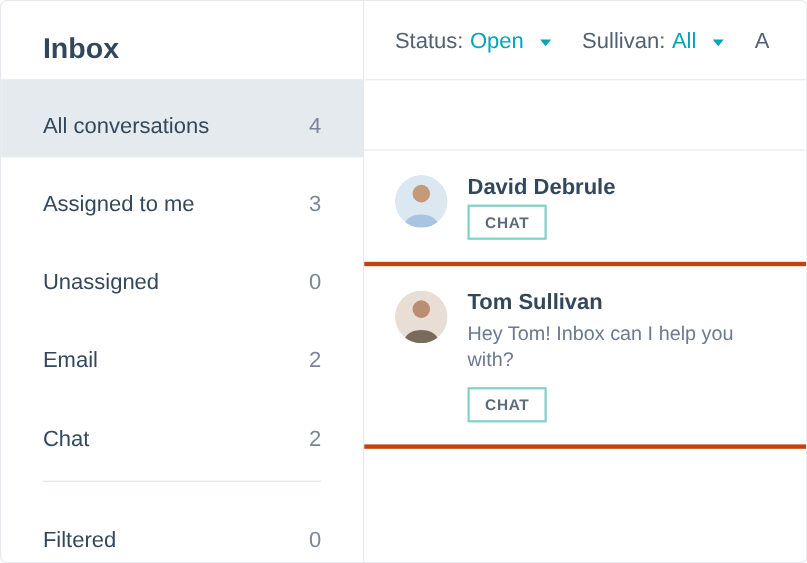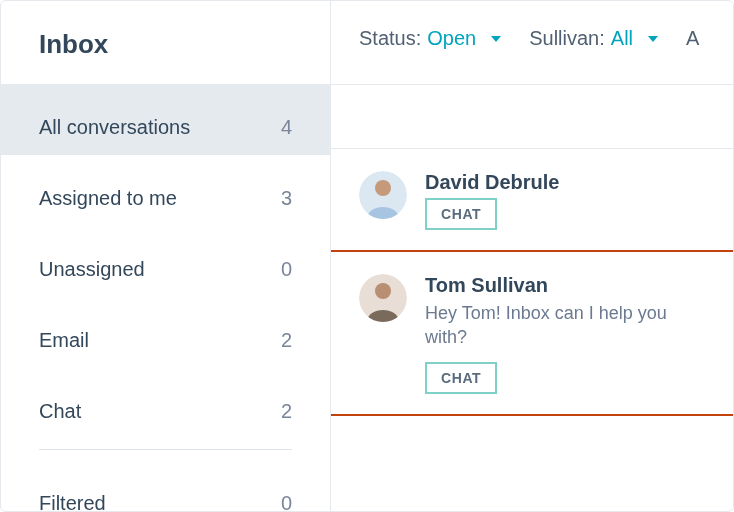--- a/index.html
+++ b/index.html
@@ -22,21 +22,21 @@
     .sidebar {
       width: 330px;
       flex-shrink: 0;
       padding-top: 20px;
       border-right: 1px solid #e5e8ec;
     }
     .sidebar-title {
       font-size: 26px;
       font-weight: 700;
       color: #33475b;
-      padding: 8px 28px 24px 38px;
+      padding: 8px 28px 12px 38px;
     }
     .sidebar-item {
       display: flex;
       justify-content: space-between;
       align-items: center;
       padding: 32px 38px 16px 38px;
       font-size: 20px;
       color: #33475b;
       cursor: pointer;
     }
@@ -55,21 +55,21 @@
     
     .main {
       flex: 1;
       display: flex;
       flex-direction: column;
       overflow: hidden;
     }
     .filter-bar {
       display: flex;
       gap: 28px;
-      padding: 26px 28px 34px 28px;
+      padding: 26px 28px 22px 28px;
       font-size: 20px;
       border-bottom: 1px solid #e5e8ec;
       white-space: nowrap;
       overflow: hidden;
     }
     .filter-group {
       display: inline-flex;
       align-items: center;
       gap: 6px;
     }
@@ -91,21 +91,21 @@
     }
     .spacer-row {
       height: 64px;
       border-bottom: 1px solid #e5e8ec;
     }
     .conv-list { flex: 1; overflow: hidden; }
     .conv-item {
       display: flex;
       gap: 18px;
       padding: 22px 28px 20px 28px;
-      border-bottom: 2px solid #c2410c;
+      border-bottom: 4px solid #c2410c;
     }
     .avatar {
       width: 48px; height: 48px;
       border-radius: 50%;
       flex-shrink: 0;
       overflow: hidden;
     }
     .avatar svg { width: 100%; height: 100%; display: block; }
     .conv-body { flex: 1; }
     .conv-name {

